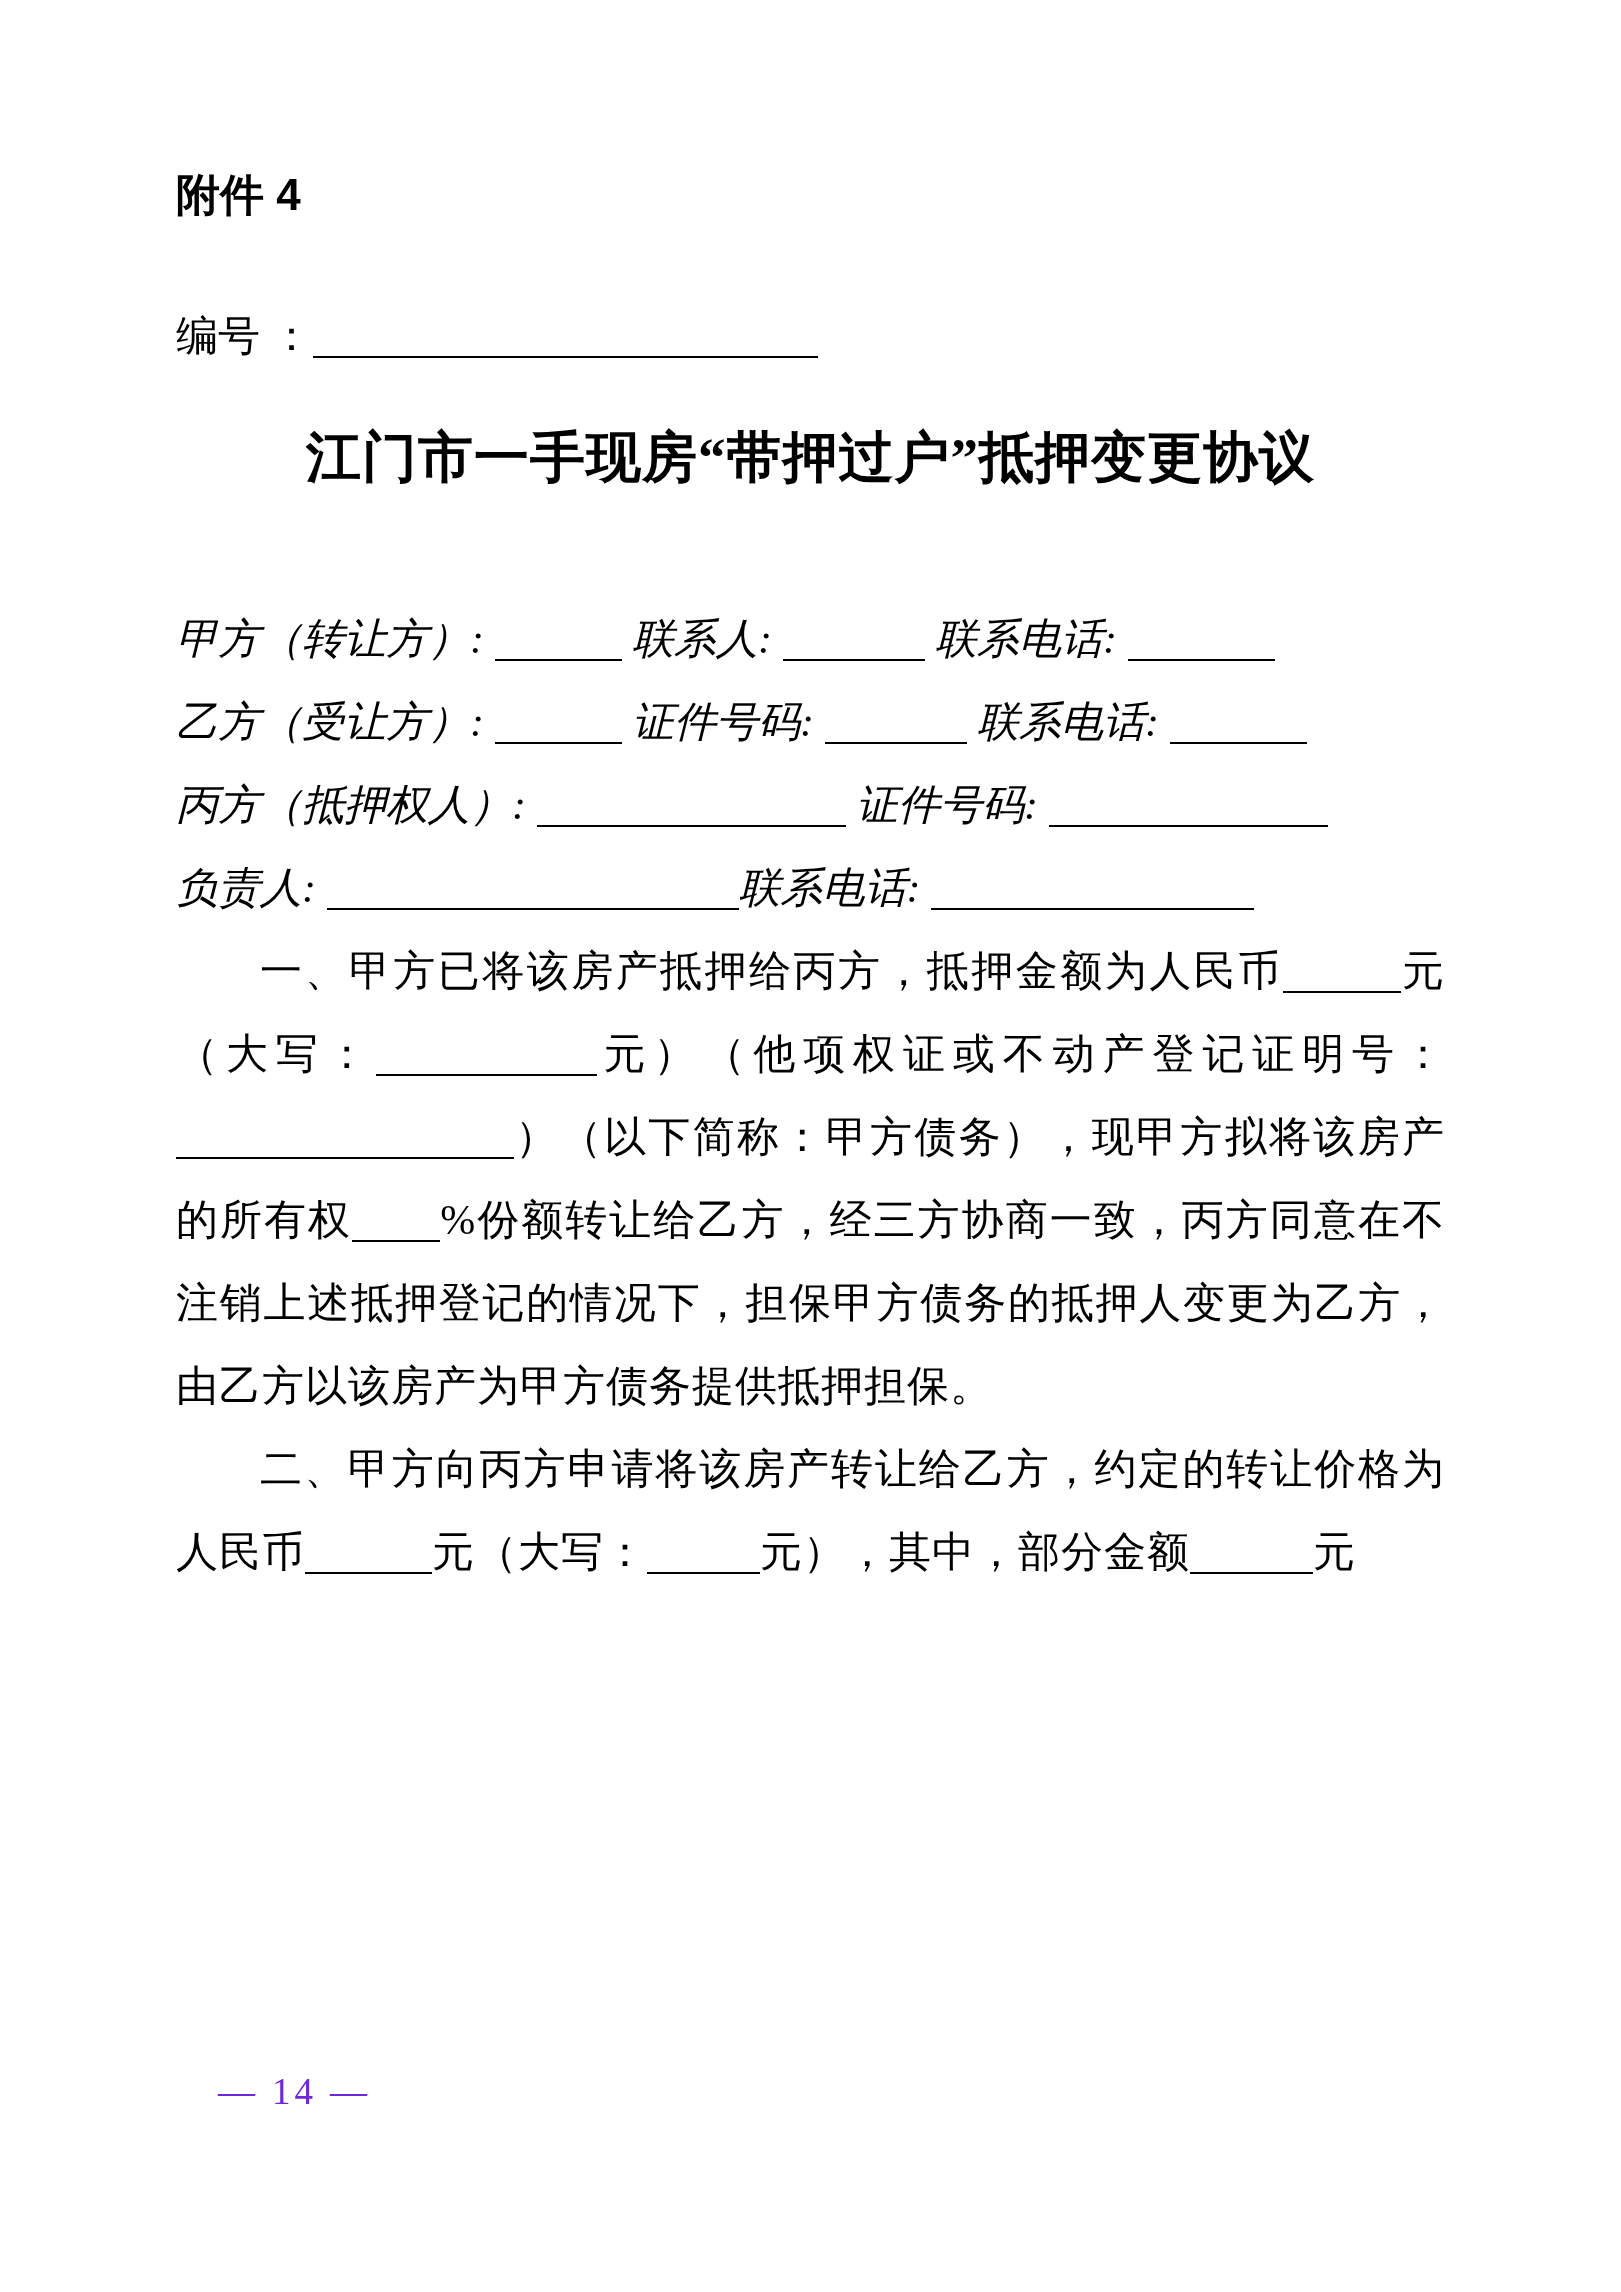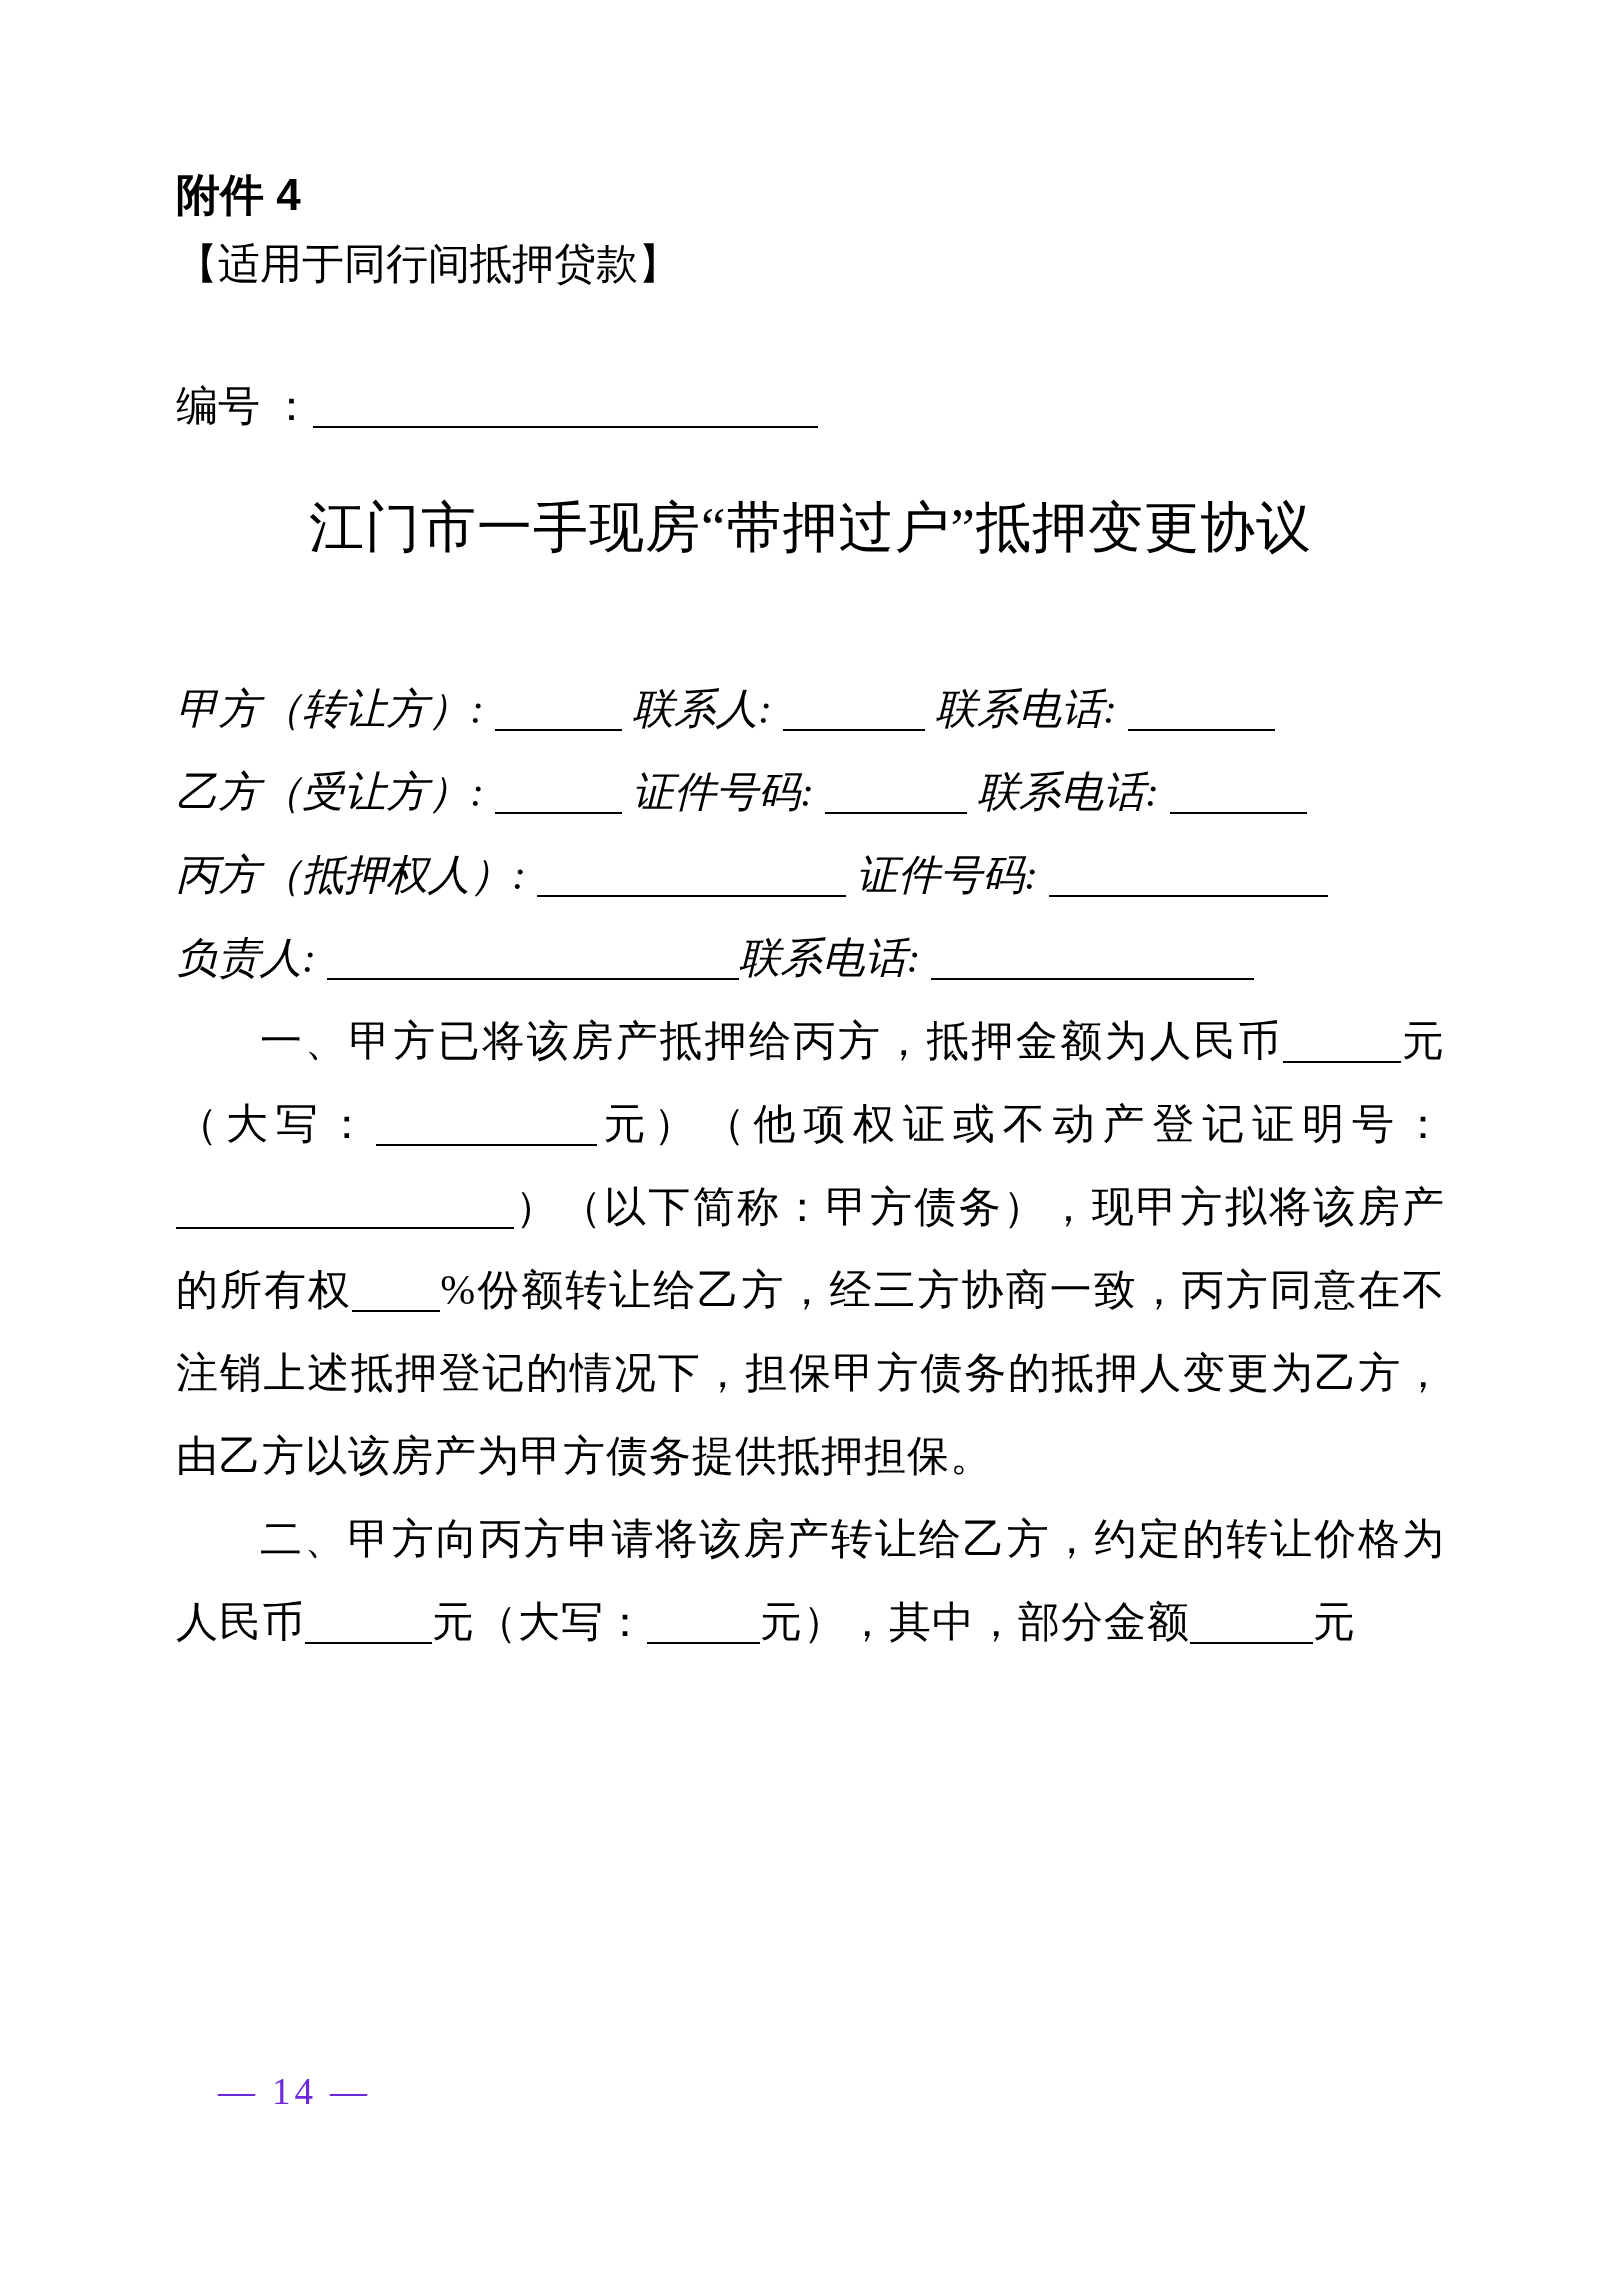--- a/index.html
+++ b/index.html
@@ -36,21 +36,21 @@
   }
   .serial {
     margin-top: 86px;
     font-size: 42px;
     padding-right: 49px;
     white-space: nowrap;
   }
   .title {
     margin: 51px 0 0 0;
     font-size: 55px;
-    font-weight: 400;
+    font-weight: 700;
     text-align: center;
     line-height: 1.55;
     letter-spacing: 1px;
   }
   .subtitle { margin: 0; }
   .form-section { margin-top: 98px; font-style: italic; }
   .form-line {
     font-size: 42px;
     line-height: 83px;
     white-space: nowrap;
@@ -80,21 +80,20 @@
   }
 </style>
 </head>
 <body>
 
 <div class="page">
   <div class="content">
 
     <div class="attachment">附件 4</div>
 
-    <div class="applicability">【适用于同行间抵押贷款】</div>
 
     <div class="serial"><span class="seg-text">编号 ：</span><span class="blank" style="width: 505px;"></span></div>
 
     <h1 class="title">江门市一手现房“带押过户”抵押变更协议</h1>
 
 
     <div class="form-section">
       <div class="form-line"><span class="seg-text">甲方（转让方）: </span><span class="blank" style="width: 127px;"></span><span class="seg-text"> 联系人: </span><span class="blank" style="width: 142px;"></span><span class="seg-text"> 联系电话: </span><span class="blank" style="width: 147px;"></span></div>
       <div class="form-line"><span class="seg-text">乙方（受让方）: </span><span class="blank" style="width: 127px;"></span><span class="seg-text"> 证件号码: </span><span class="blank" style="width: 142px;"></span><span class="seg-text"> 联系电话: </span><span class="blank" style="width: 137px;"></span></div>
       <div class="form-line"><span class="seg-text">丙方（抵押权人）: </span><span class="blank" style="width: 309px;"></span><span class="seg-text"> 证件号码: </span><span class="blank" style="width: 279px;"></span></div>

